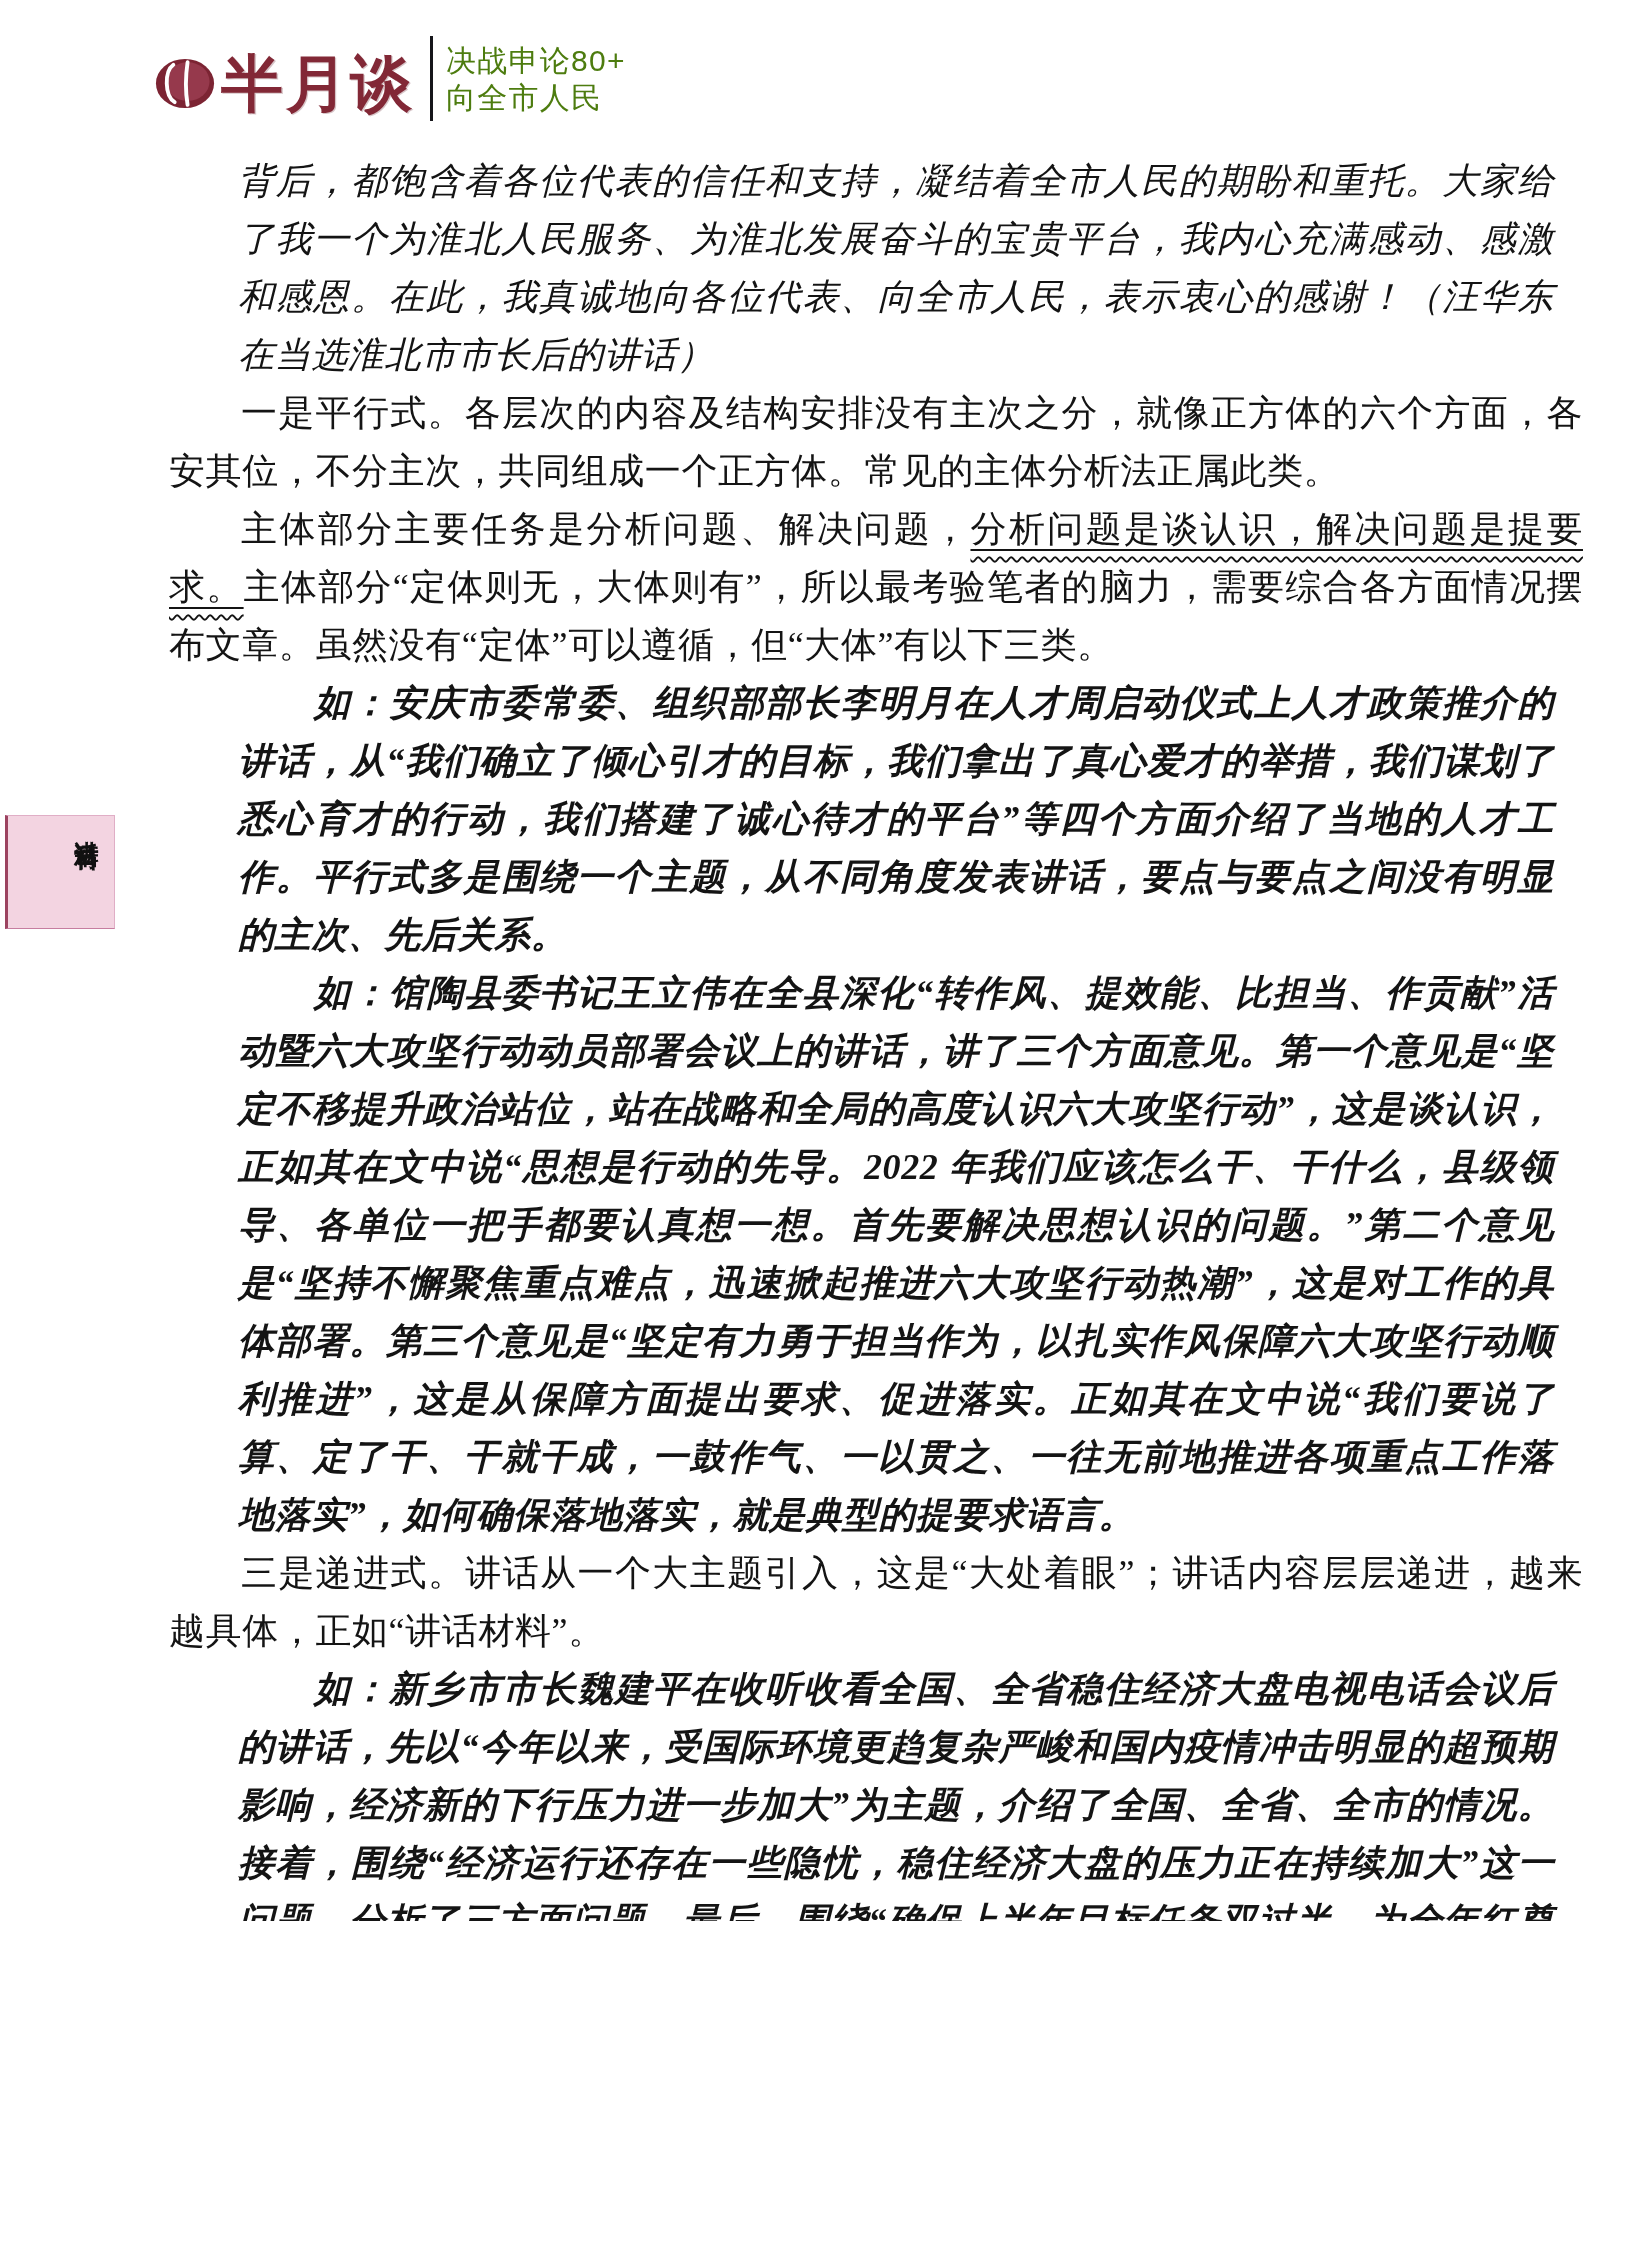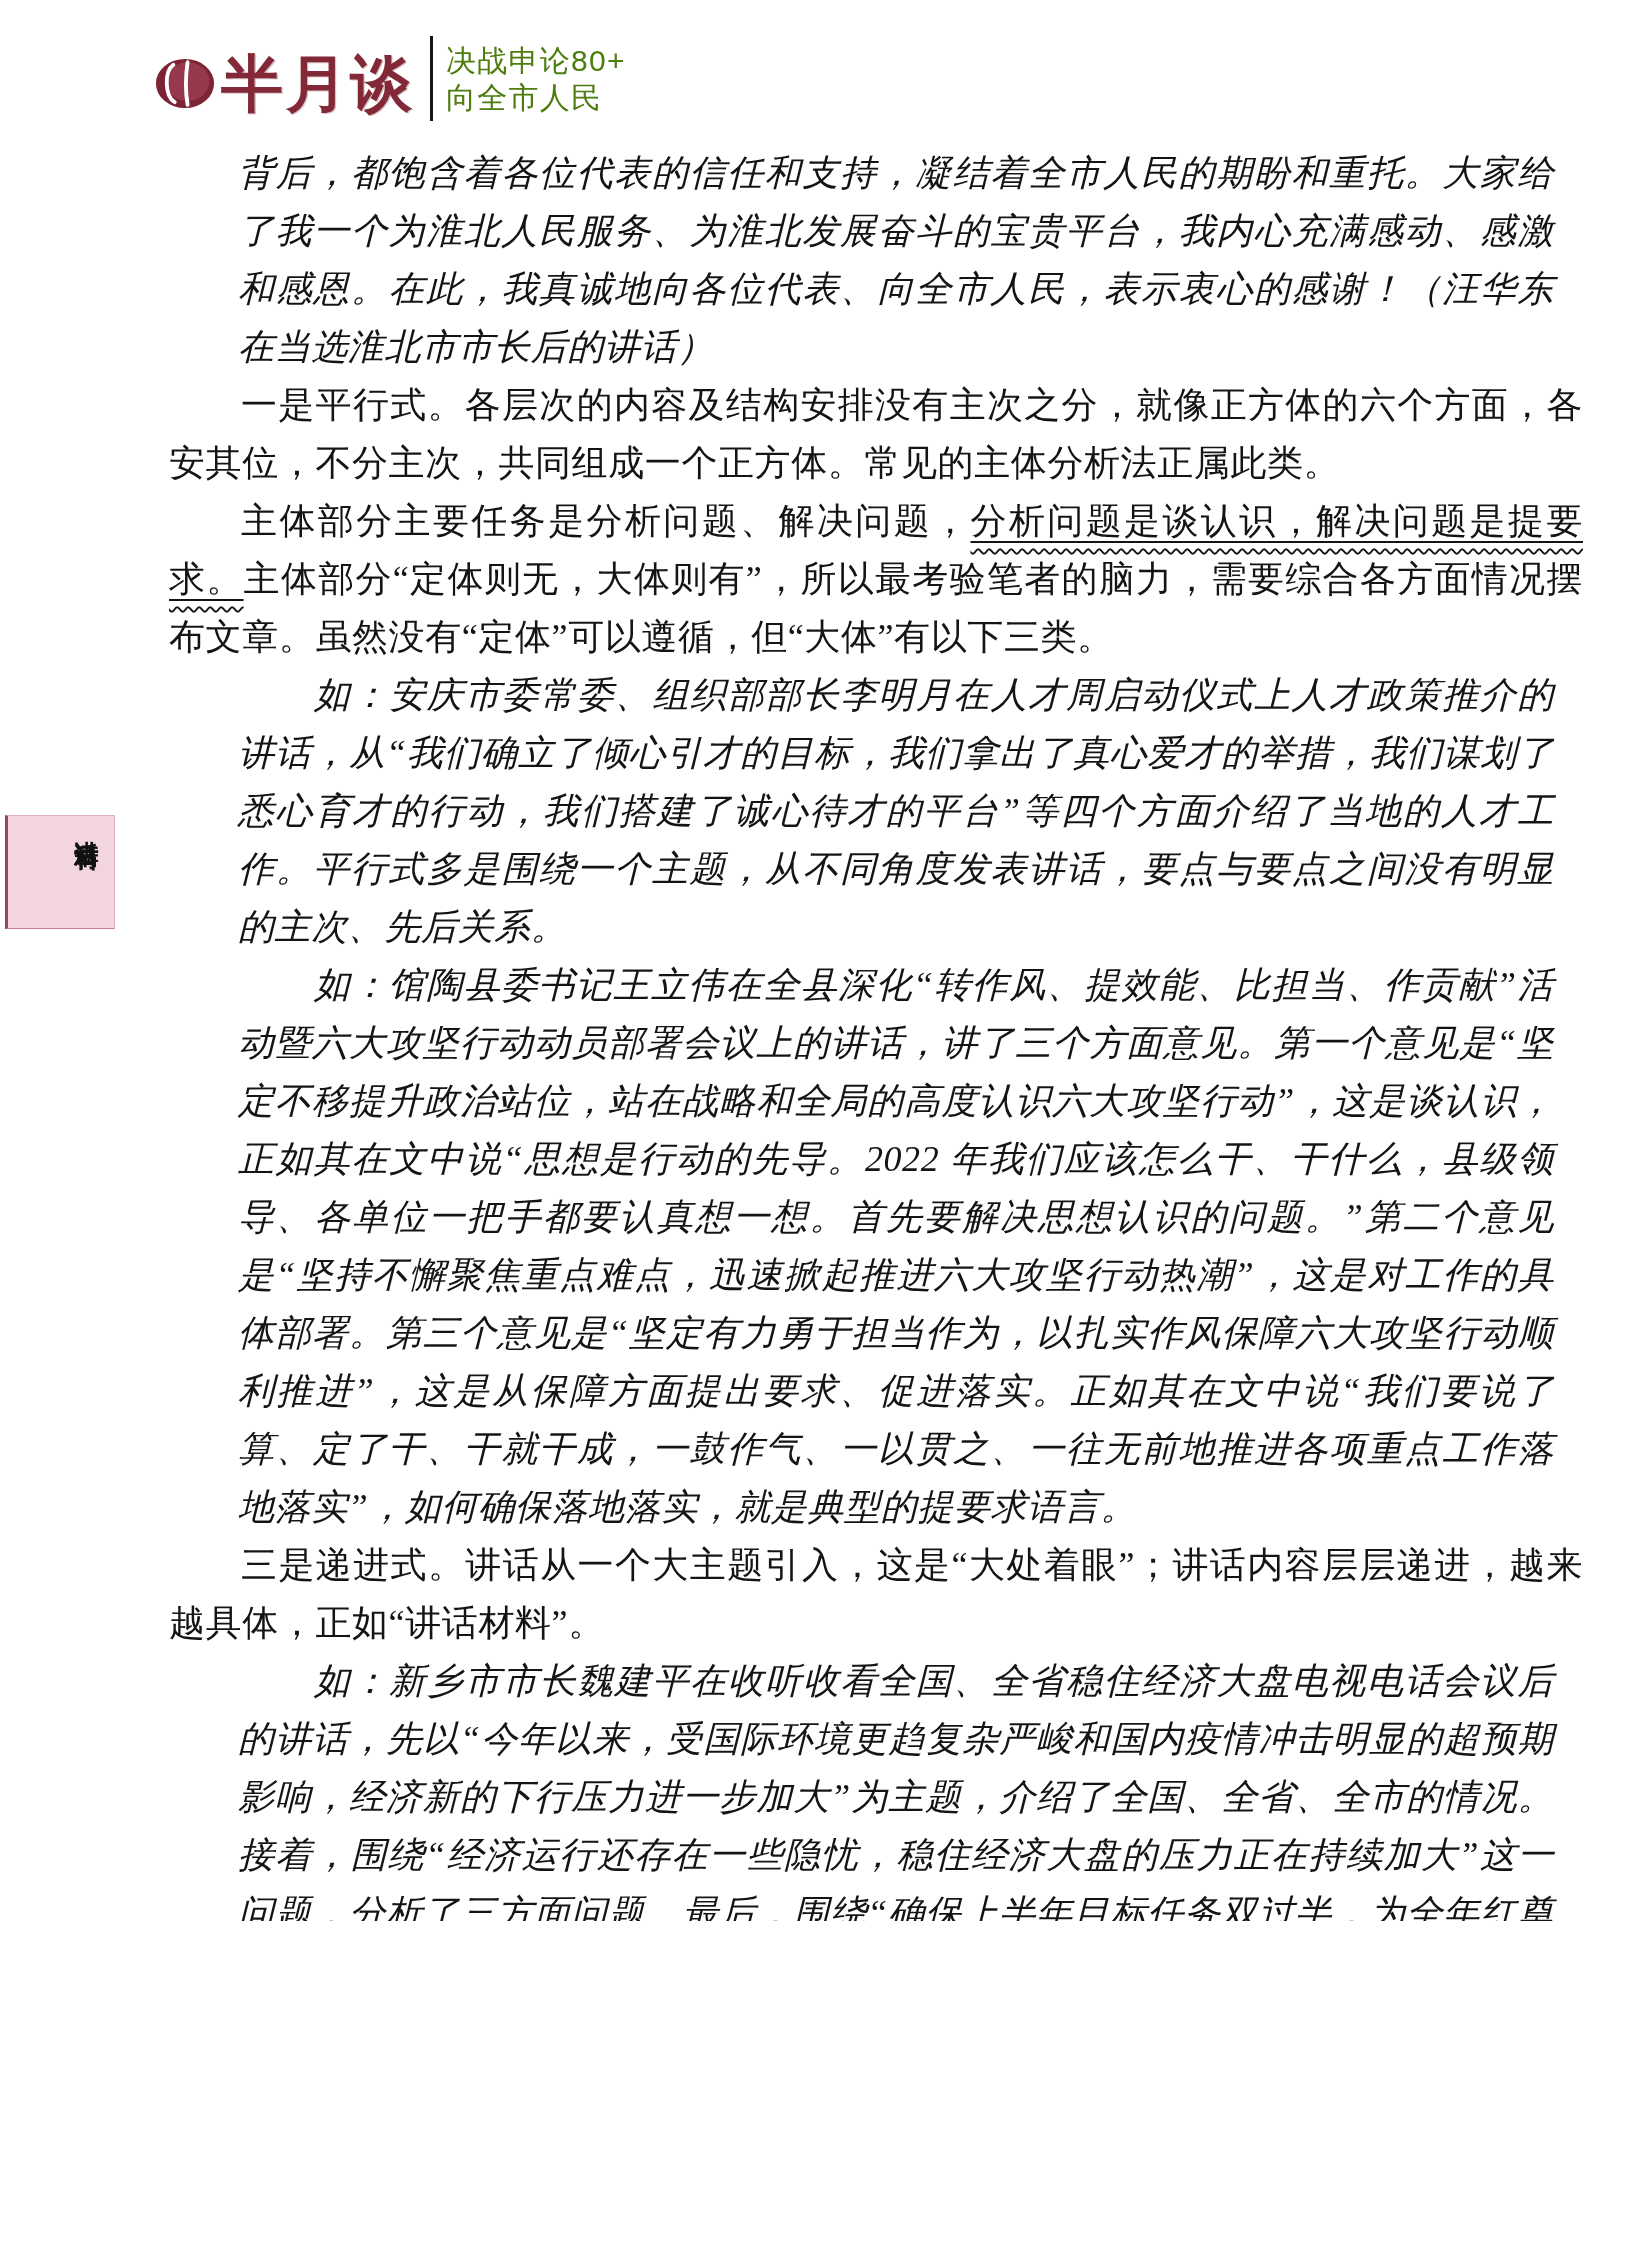--- a/index.html
+++ b/index.html
@@ -81,36 +81,36 @@
     font-size: 24px;
     letter-spacing: 1.9px;
     color: #111;
   }
 
   
   .content {
     position: absolute;
     left: 169px;
     right: 61px;
-    top: 144px;
+    top: 152px;
     font-size: 36px;
     line-height: 58px;
     letter-spacing: 0.6px;
     text-align: justify;
   }
   .content p { margin: 0; padding: 0; }
   p.para-main { text-indent: 72px; }
   p.para-quote {
     margin-left: 5.1px;
     margin-right: 29px;
     font-style: italic;
     text-indent: 76px;
   }
   p.para-quote.continuation { text-indent: 0; margin-left: 69px; }
-  p.para-quote.example { margin-left: 69px; text-indent: 76px; }
+  p.para-quote.example { margin-left: 69px; text-indent: 76px; font-weight: bold; }
 
   
   .emph {
     text-decoration: underline;
     text-decoration-thickness: 1.9px;
     text-underline-offset: 7.7px;
     text-decoration-color: #141414;
   }
   .emph-wavy {
     text-decoration: underline wavy;

